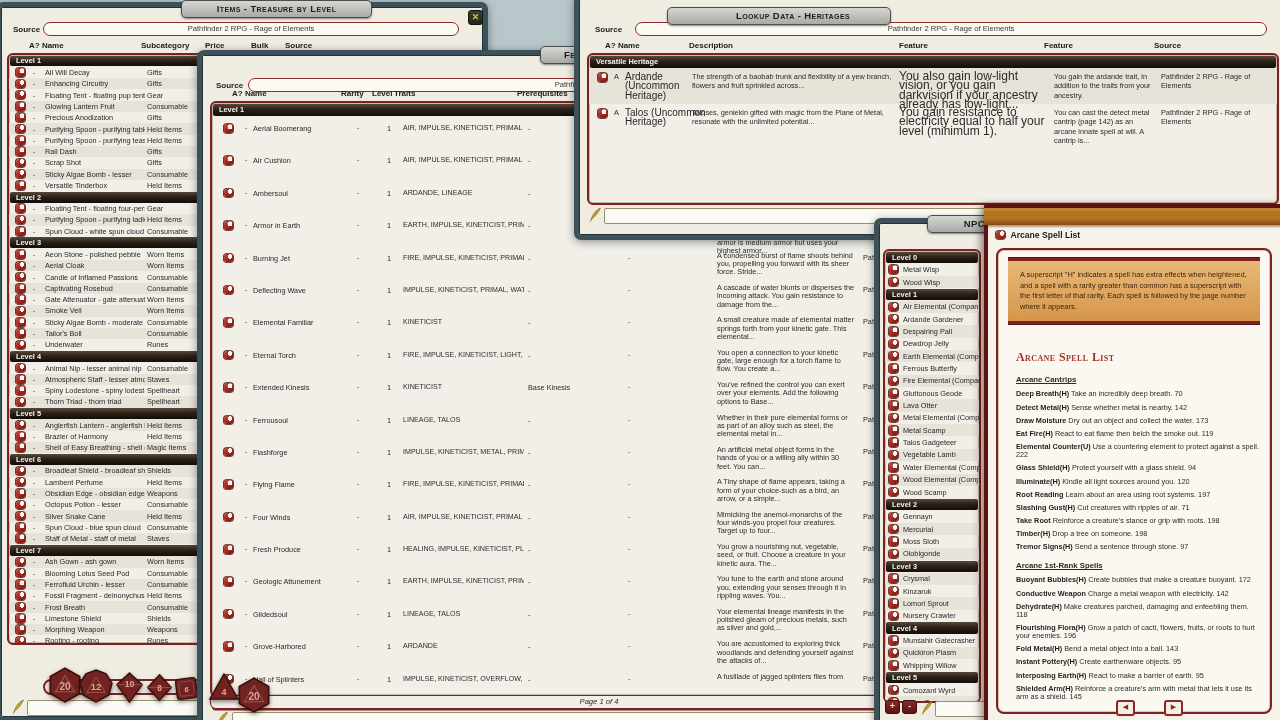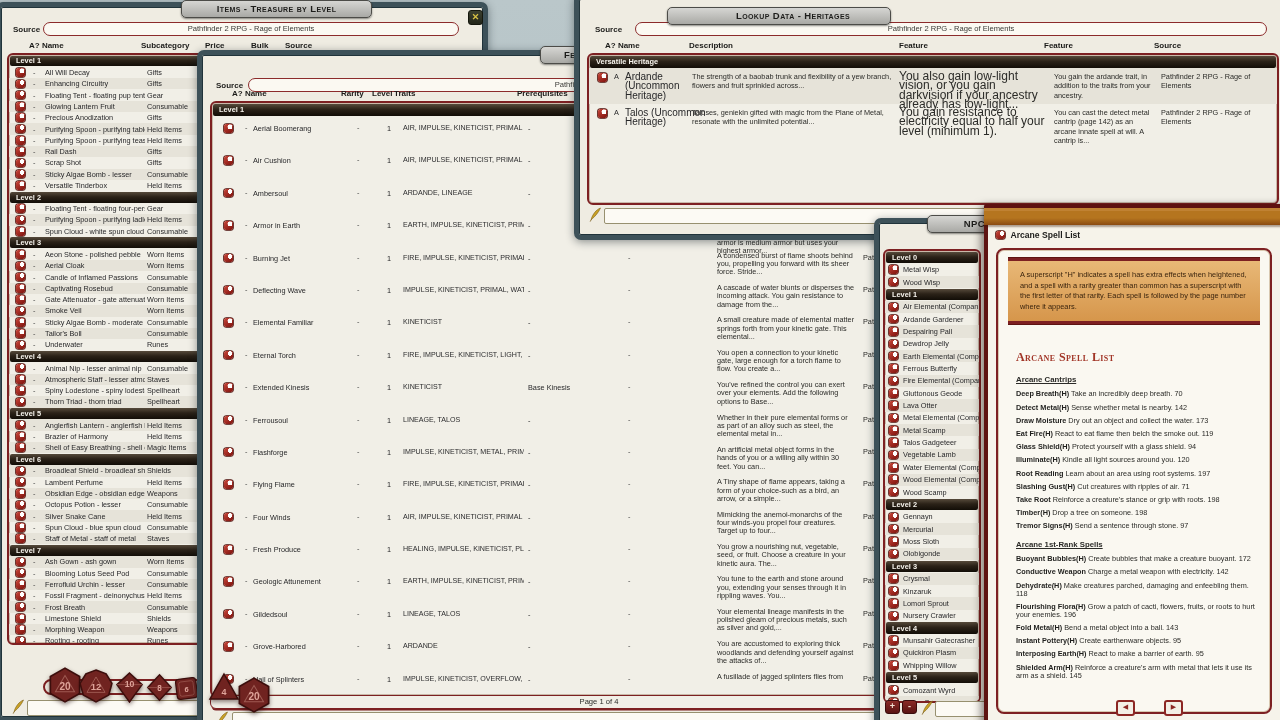--- a/index.html
+++ b/index.html
@@ -693,21 +693,21 @@
           <span class="dash f-rar">-</span>
           <span class="f-lvl">1</span>
           <span class="f-tr">IMPULSE, KINETICIST, OVERFLOW, PRIMAL</span>
           <span class="f-pre">-</span>
           <span class="dash f-dash2">-</span>
           <span class="f-desc">A fusillade of jagged splinters flies from</span>
           <span class="f-src">Pathfinder 2 RPG - Rage of Elements</span>
         </div>
       </div>
   </div>
-  <div class="pagebar" style="left:8px;top:640px;width:776px;">Page 1 of 4</div>
+  <div class="pagebar" style="left:8px;top:640px;width:776px;font-style:italic;">Page 1 of 4</div>
   <span id="feats-dice"><span class="die" style="left: 6px; top: 616px;"><svg width="32" height="32" viewBox="0 0 32 32">
           <polygon points="16,3 30,28 2,28" fill="#702320" stroke="#3c0e0c" stroke-width="1.5"></polygon>
           <text x="16" y="24" text-anchor="middle" font-size="9" font-weight="bold" fill="#dfa49a" font-family="Liberation Sans,sans-serif">4</text>
         </svg></span><span class="die" style="left: 34px; top: 622px;"><svg width="36" height="36" viewBox="0 0 32 32">
           <polygon points="16,1 29,8.5 29,23.5 16,31 3,23.5 3,8.5" fill="#702320" stroke="#3c0e0c" stroke-width="1.5"></polygon>
           <polygon points="16,7.5 24.5,22 7.5,22" fill="none" stroke="#9e5a52" stroke-width="0.9"></polygon>
           <text x="16" y="20" text-anchor="middle" font-size="9" font-weight="bold" fill="#dfa49a" font-family="Liberation Sans,sans-serif">20</text>
         </svg></span></span>
   <span class="quill" style="left:14px;top:656px;">
     <svg width="13" height="15" viewBox="0 0 13 15">
@@ -916,20 +916,21 @@
   </div>
   <div class="arc-panel">
     <div class="callout">A superscript "H" indicates a spell has extra effects when heightened, and a spell with a rarity greater than common has a superscript with the first letter of that rarity. Each spell is followed by the page number where it appears.</div>
     <div class="arc-head">Arcane Spell List</div>
     <div id="arcane-sections">
         <div class="subhead">Arcane Cantrips</div>
         <div class="spell"><b>Deep Breath(H)</b> Take an incredibly deep breath. 70</div>
         <div class="spell"><b>Detect Metal(H)</b> Sense whether metal is nearby. 142</div>
         <div class="spell"><b>Draw Moisture</b> Dry out an object and collect the water. 173</div>
         <div class="spell"><b>Eat Fire(H)</b> React to eat flame then belch the smoke out. 119</div>
+        <div class="spell"><b>Elemental Counter(U)</b> Use a countering element to protect against a spell. 222</div>
         <div class="spell"><b>Glass Shield(H)</b> Protect yourself with a glass shield. 94</div>
         <div class="spell"><b>Illuminate(H)</b> Kindle all light sources around you. 120</div>
         <div class="spell"><b>Root Reading</b> Learn about an area using root systems. 197</div>
         <div class="spell"><b>Slashing Gust(H)</b> Cut creatures with ripples of air. 71</div>
         <div class="spell"><b>Take Root</b> Reinforce a creature's stance or grip with roots. 198</div>
         <div class="spell"><b>Timber(H)</b> Drop a tree on someone. 198</div>
         <div class="spell"><b>Tremor Signs(H)</b> Send a sentence through stone. 97</div>
         <div class="subhead">Arcane 1st-Rank Spells</div>
         <div class="spell"><b>Buoyant Bubbles(H)</b> Create bubbles that make a creature buoyant. 172</div>
         <div class="spell"><b>Conductive Weapon</b> Charge a metal weapon with electricity. 142</div>

